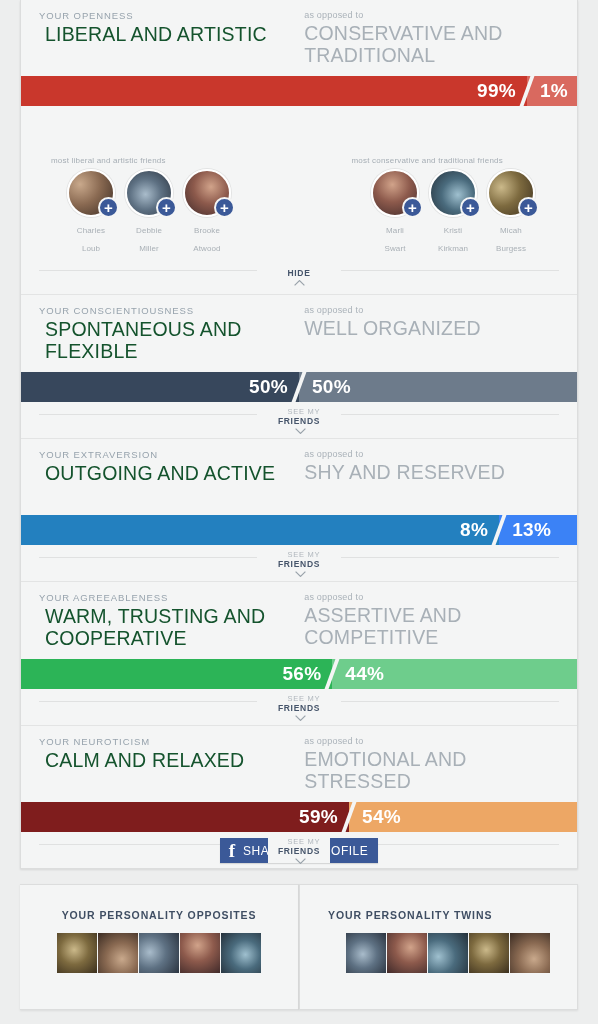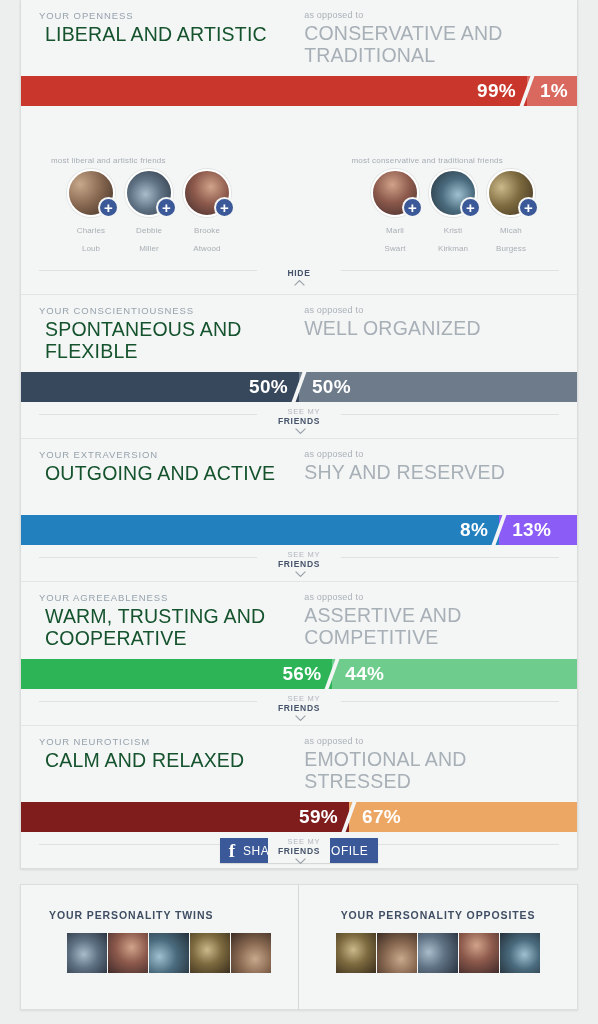--- a/index.html
+++ b/index.html
@@ -367,21 +367,21 @@
           <div class="side right">
             <div class="kicker right">as opposed to</div>
             <div class="trait-title right">SHY AND RESERVED</div>
           </div>
         </div>
         <div class="bar">
           <div class="seg left" style="width:86%;background:#2380bf">
             <span class="pct">8%</span>
           </div>
           <div class="slash" style="left:calc(86% - 2px)"></div>
-          <div class="seg right" style="width:14%;background:#8b5cf6">
+          <div class="seg right" style="width:14%;background:#3b82f6">
             <span class="pct">13%</span>
           </div>
         </div>
         <div class="toggle-row">
           <div class="toggle">
             <span class="l1">SEE MY</span>
             <span class="l2">FRIENDS</span>
             <span class="chev">
               <svg width="11" height="6" viewBox="0 0 11 6">
                 <path d="M0.6 0.6 L5.5 5.4 L10.4 0.6" fill="none" stroke="#9aa3ab" stroke-width="1.2"></path>
@@ -434,21 +434,21 @@
             <div class="kicker right">as opposed to</div>
             <div class="trait-title right">EMOTIONAL AND STRESSED</div>
           </div>
         </div>
         <div class="bar">
           <div class="seg left" style="width:59%;background:#7f1d1d">
             <span class="pct">59%</span>
           </div>
           <div class="slash" style="left:calc(59% - 2px)"></div>
           <div class="seg right" style="width:41%;background:#eda765">
-            <span class="pct">67%</span>
+            <span class="pct">54%</span>
           </div>
         </div>
         <div class="toggle-row">
           <div class="toggle">
             <span class="l1">SEE MY</span>
             <span class="l2">FRIENDS</span>
             <span class="chev">
               <svg width="11" height="6" viewBox="0 0 11 6">
                 <path d="M0.6 0.6 L5.5 5.4 L10.4 0.6" fill="none" stroke="#9aa3ab" stroke-width="1.2"></path>
               </svg>
@@ -459,35 +459,35 @@
     </div>
 
   <div class="share-wrap">
     <div class="share-btn">
       <span class="fb-f">f</span>
       <span class="share-label">SHARE MY PROFILE</span>
     </div>
   </div>
 
   <div class="bottom-cards">
+    <div class="mini-card right">
+      <div class="mini-title">YOUR PERSONALITY OPPOSITES</div>
+      <div class="thumbs" id="opps-thumbs">
+          <div class="thumb" style="background:radial-gradient(circle at 43% 42%, #cbb98a 0%, #7d6a3f 45%, #3b2f1d 100%)"></div>
+          <div class="thumb" style="background:radial-gradient(circle at 60% 65%, #c9a98c 0%, #8a6a52 45%, #3a2b22 100%)"></div>
+          <div class="thumb" style="background:radial-gradient(circle at 27% 48%, #a9bccb 0%, #5e7183 45%, #2b3440 100%)"></div>
+          <div class="thumb" style="background:radial-gradient(circle at 44% 31%, #d1a38a 0%, #8d5a4c 45%, #402a2a 100%)"></div>
+          <div class="thumb" style="background:radial-gradient(circle at 61% 54%, #9fc0cf 0%, #4a6b7d 45%, #24303a 100%)"></div>
+        </div>
+    </div>
     <div class="mini-card left">
       <div class="mini-title">YOUR PERSONALITY TWINS</div>
       <div class="thumbs" id="twins-thumbs">
           <div class="thumb" style="background:radial-gradient(circle at 42% 53%, #a9bccb 0%, #5e7183 45%, #2b3440 100%)"></div>
           <div class="thumb" style="background:radial-gradient(circle at 59% 36%, #d1a38a 0%, #8d5a4c 45%, #402a2a 100%)"></div>
           <div class="thumb" style="background:radial-gradient(circle at 26% 59%, #9fc0cf 0%, #4a6b7d 45%, #24303a 100%)"></div>
           <div class="thumb" style="background:radial-gradient(circle at 43% 42%, #cbb98a 0%, #7d6a3f 45%, #3b2f1d 100%)"></div>
           <div class="thumb" style="background:radial-gradient(circle at 60% 65%, #c9a98c 0%, #8a6a52 45%, #3a2b22 100%)"></div>
         </div>
     </div>
-    <div class="mini-card right">
-      <div class="mini-title">YOUR PERSONALITY OPPOSITES</div>
-      <div class="thumbs" id="opps-thumbs">
-          <div class="thumb" style="background:radial-gradient(circle at 43% 42%, #cbb98a 0%, #7d6a3f 45%, #3b2f1d 100%)"></div>
-          <div class="thumb" style="background:radial-gradient(circle at 60% 65%, #c9a98c 0%, #8a6a52 45%, #3a2b22 100%)"></div>
-          <div class="thumb" style="background:radial-gradient(circle at 27% 48%, #a9bccb 0%, #5e7183 45%, #2b3440 100%)"></div>
-          <div class="thumb" style="background:radial-gradient(circle at 44% 31%, #d1a38a 0%, #8d5a4c 45%, #402a2a 100%)"></div>
-          <div class="thumb" style="background:radial-gradient(circle at 61% 54%, #9fc0cf 0%, #4a6b7d 45%, #24303a 100%)"></div>
-        </div>
-    </div>
   </div>
 
 </div>
 
 </body></html>

